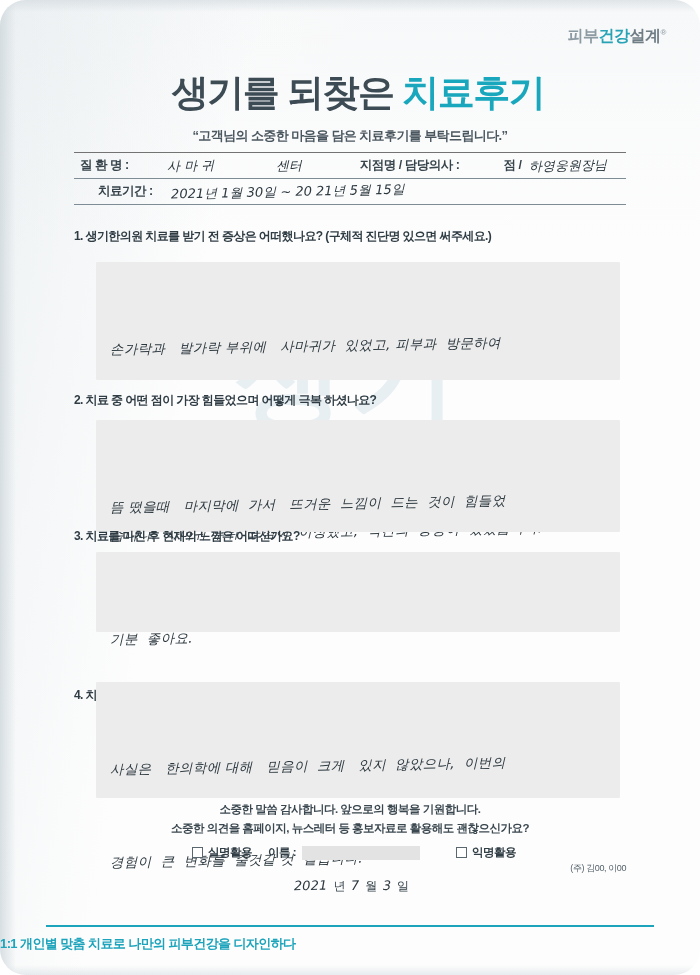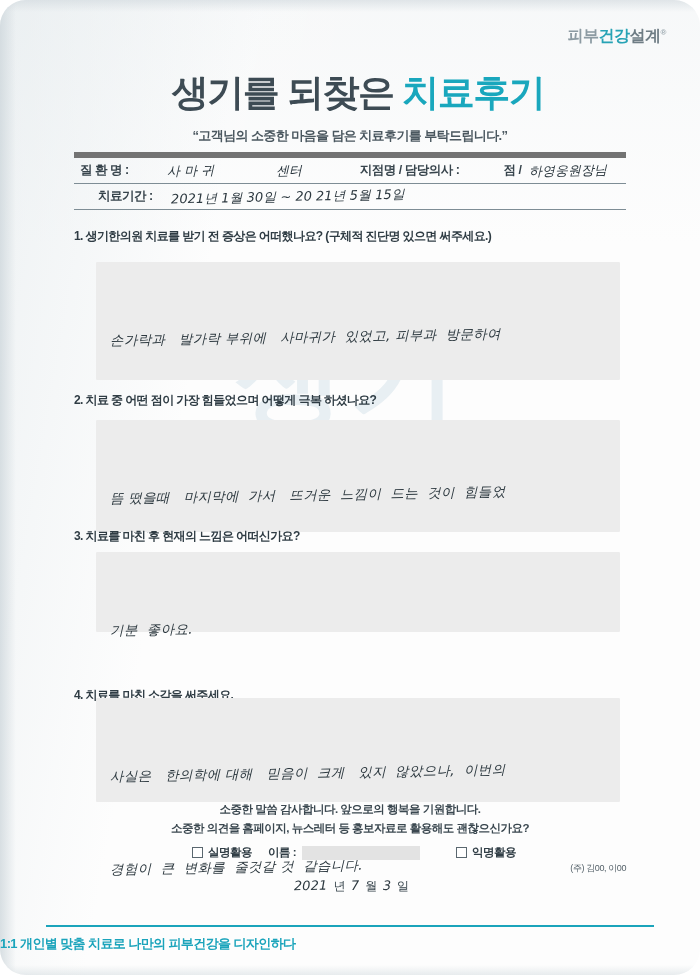--- a/index.html
+++ b/index.html
@@ -106,21 +106,21 @@
   .info-row {
     position: relative;
     height: 25px;
     border-bottom: 1px solid #7e8d95;
     display: flex;
     align-items: center;
     font-size: 12.5px;
     color: #37444c;
     letter-spacing: -0.5px;
   }
-  .info-row:first-child { border-top: 6px solid #737373; }
+  .info-row:first-child { border-top: 1px solid #737373; }
   .lbl { font-weight: bold; white-space: nowrap; }
   .hand {
     font-family: "DejaVu Sans", sans-serif;
     color: #2d3940;
     font-size: 13px;
     font-style: italic;
     letter-spacing: 0px;
     transform: rotate(-1.2deg);
     display: inline-block;
   }
@@ -149,21 +149,21 @@
   .answer {
     position: absolute;
     left: 96px;
     right: 80px;
     background: #ececec;
     border-radius: 1px;
   }
   .answer-lines {
     position: absolute;
     inset: 0;
-    padding: 1px 14px;
+    padding: 10px 14px;
     box-sizing: border-box;
     font-family: "DejaVu Sans", sans-serif;
     font-size: 13.5px;
     color: #2c383f;
     font-style: italic;
     line-height: 31px;
     white-space: pre-wrap;
     letter-spacing: 0.3px;
   }
   .answer-lines div { transform: rotate(-1deg); transform-origin: left center; }
@@ -326,21 +326,21 @@
   <div class="answer" style="top:552px; height:80px;">
     <div class="answer-lines">
       <div>기분  좋아요.</div>
     </div>
   </div>
 
   <div class="q" style="top:687px;">
     <span>4.</span>
     <span>치료를 마친 소감을 써주세요.</span>
   </div>
-  <div class="answer" style="top:682px; height:104px;margin-top:16px;">
+  <div class="answer" style="top:682px; height:116px;">
     <div class="answer-lines">
       <div>사실은   한의학에 대해   믿음이  크게   있지  않았으나,  이번의</div>
       <div>경험이  큰  변화를  줄것같 것  같습니다.</div>
     </div>
   </div>
 
   <div class="footer-text">
     <div>소중한 말씀 감사합니다. 앞으로의 행복을 기원합니다.</div>
     <div>소중한 의견을 홈페이지, 뉴스레터 등 홍보자료로 활용해도 괜찮으신가요?</div>
   </div>

